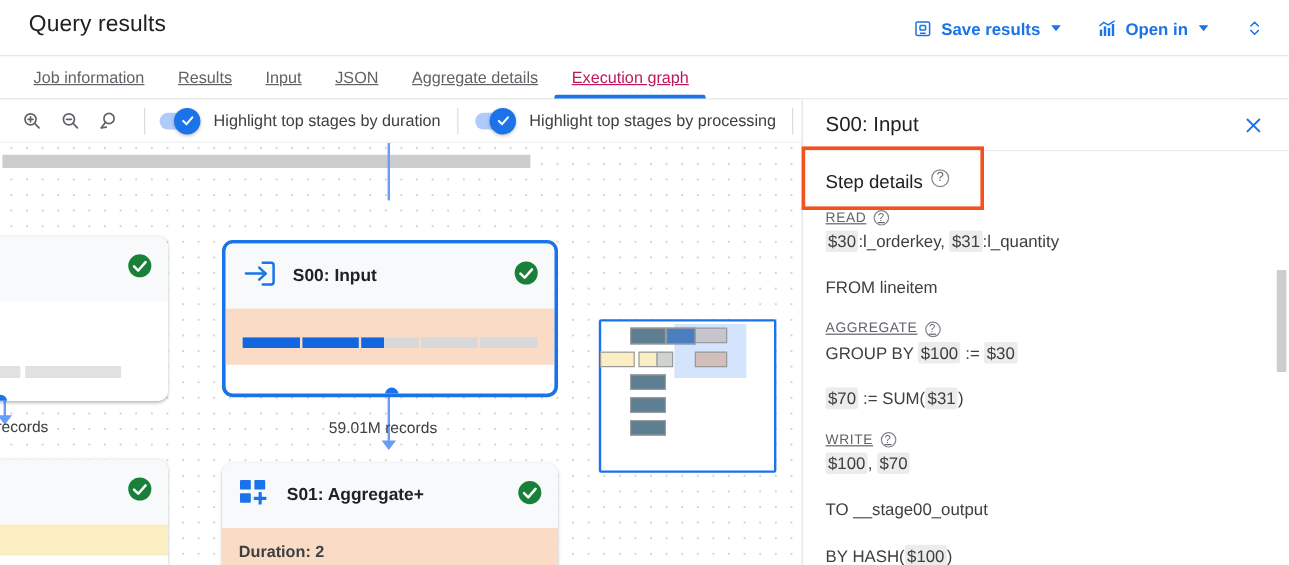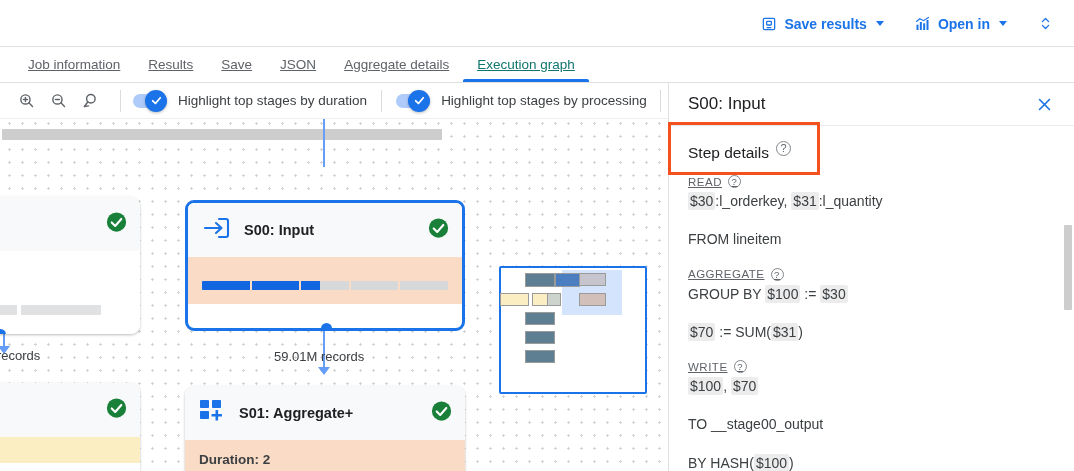--- a/index.html
+++ b/index.html
@@ -48,21 +48,21 @@
     position:absolute; left:0; top:47px; width:1074px; height:36px;
     border-bottom:1px solid #e0e0e0; background:#fff;
     display:flex; align-items:stretch; padding-left:14px;
   }
   .tab {
     position:relative; display:flex; align-items:center;
     padding:0 14px; font-size:13.5px; color:#5f6368; cursor:pointer;
     white-space:nowrap;
     text-decoration:underline;
   }
-  .tab.active { color:#0f766e; font-weight:500; }
+  .tab.active { color:#be185d; font-weight:500; }
   .tab.active::after {
     content:""; position:absolute; left:0; right:0; bottom:0; height:3px;
     background:#1a73e8; border-radius:2px 2px 0 0;
   }
 
   
   .gtoolbar {
     position:absolute; left:0; top:83px; width:1032px; height:36px;
     background:#fff; display:flex; align-items:center; padding-left:12px;
     border-bottom:1px solid #eeeeee;
@@ -207,20 +207,21 @@
     position:absolute; right:2px; top:142px; width:8px; height:85px;
     background:#cdcdcd; border-radius:1px;
   }
 </style>
 </head>
 <body>
 
 <div id="app">
 
   <div class="header">
+    <div class="header-title">Query results</div>
 
     <div class="header-actions">
 
       <div class="hdr-btn">
         <span>
           <svg class="icon-svg" width="16" height="16" viewBox="0 0 24 24" fill="none" stroke="#1a73e8" stroke-width="1.9">
             <rect x="3.5" y="3.5" width="17" height="17" rx="2"></rect>
             <rect x="8.5" y="8" width="7" height="5.5" rx="1"></rect>
             <line x1="8.5" y1="17.5" x2="15.5" y2="17.5"></line>
           </svg>
@@ -248,21 +249,21 @@
           <polyline points="7,9 12,4 17,9"></polyline>
           <polyline points="7,15 12,20 17,15"></polyline>
         </svg>
       </div>
     </div>
   </div>
 
   <div class="tabs">
     <div class="tab">Job information</div>
     <div class="tab">Results</div>
-    <div class="tab">Save</div>
+    <div class="tab">Input</div>
     <div class="tab">JSON</div>
     <div class="tab">Aggregate details</div>
     <div class="tab active">Execution graph</div>
   </div>
 
   <div class="gtoolbar">
 
     <div class="zoombtn">
       <svg class="icon-svg" width="17" height="17" viewBox="0 0 24 24" fill="none" stroke="#5f6368" stroke-width="2" stroke-linecap="round">
         <circle cx="10.5" cy="10.5" r="6.5"></circle>

